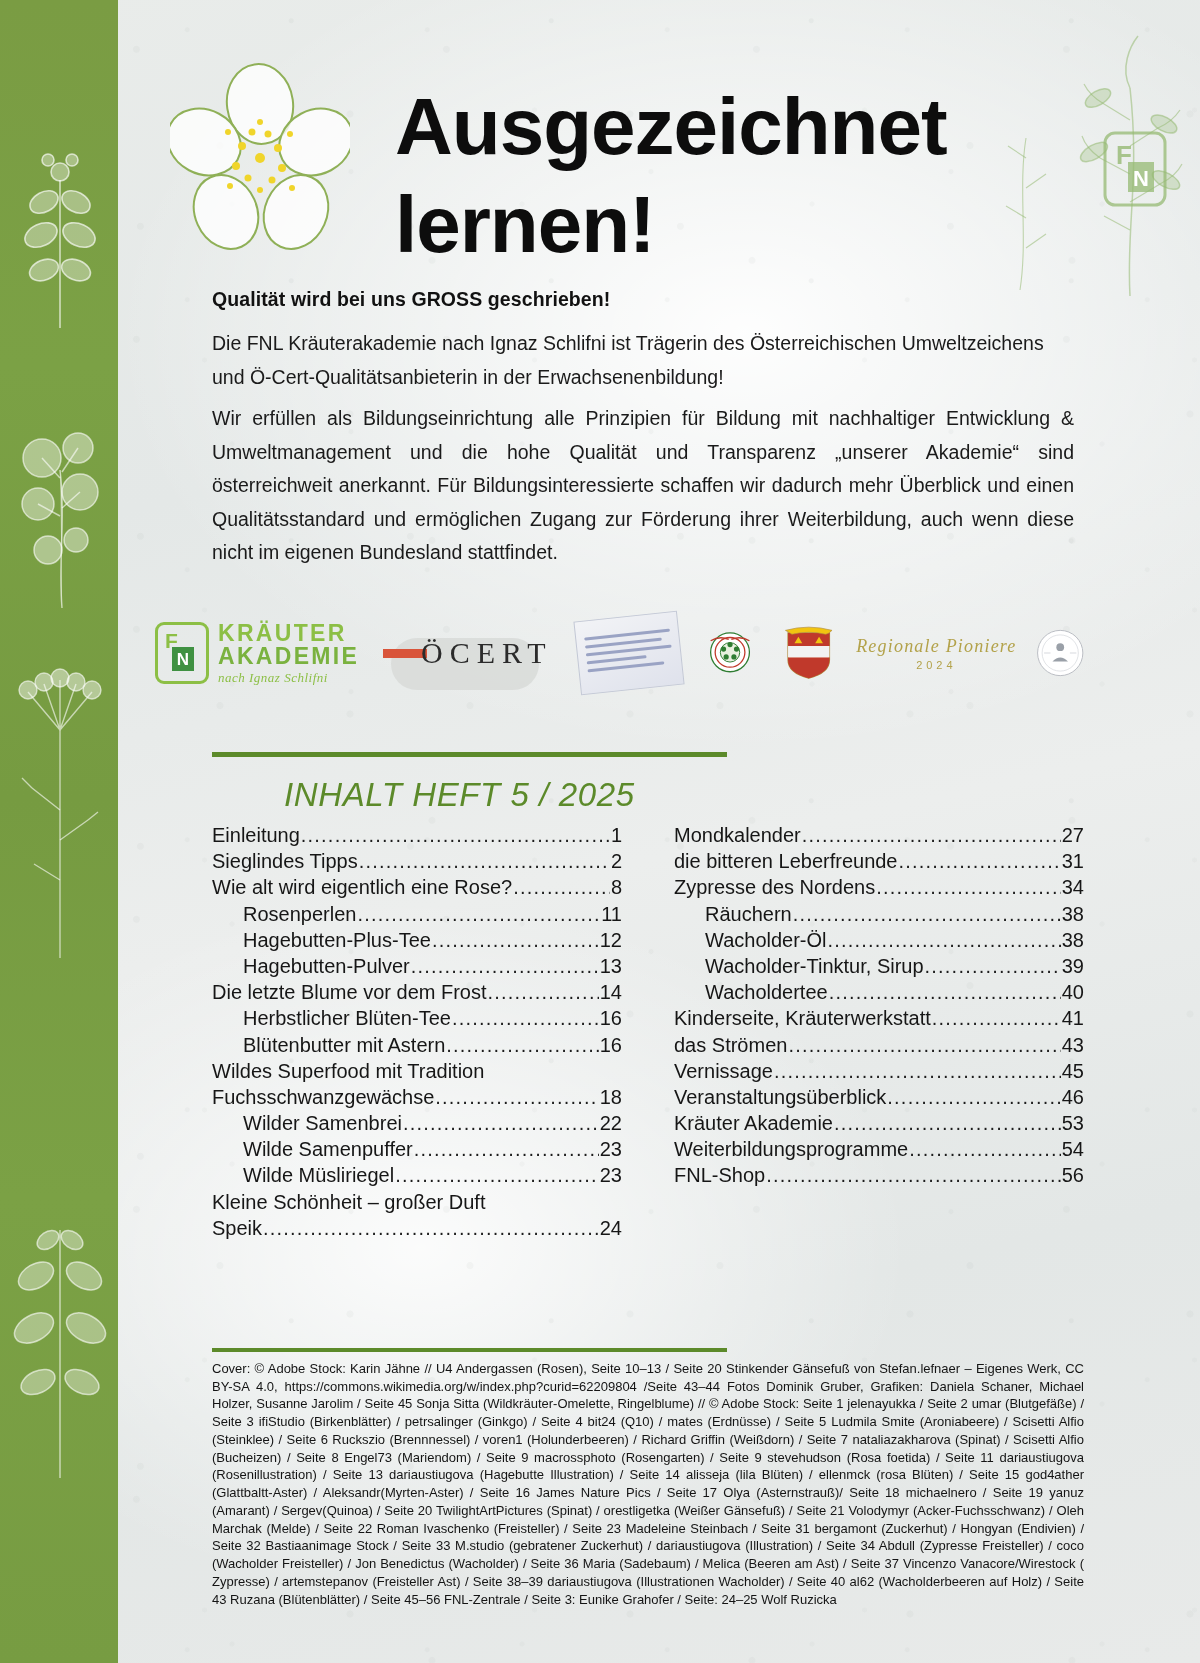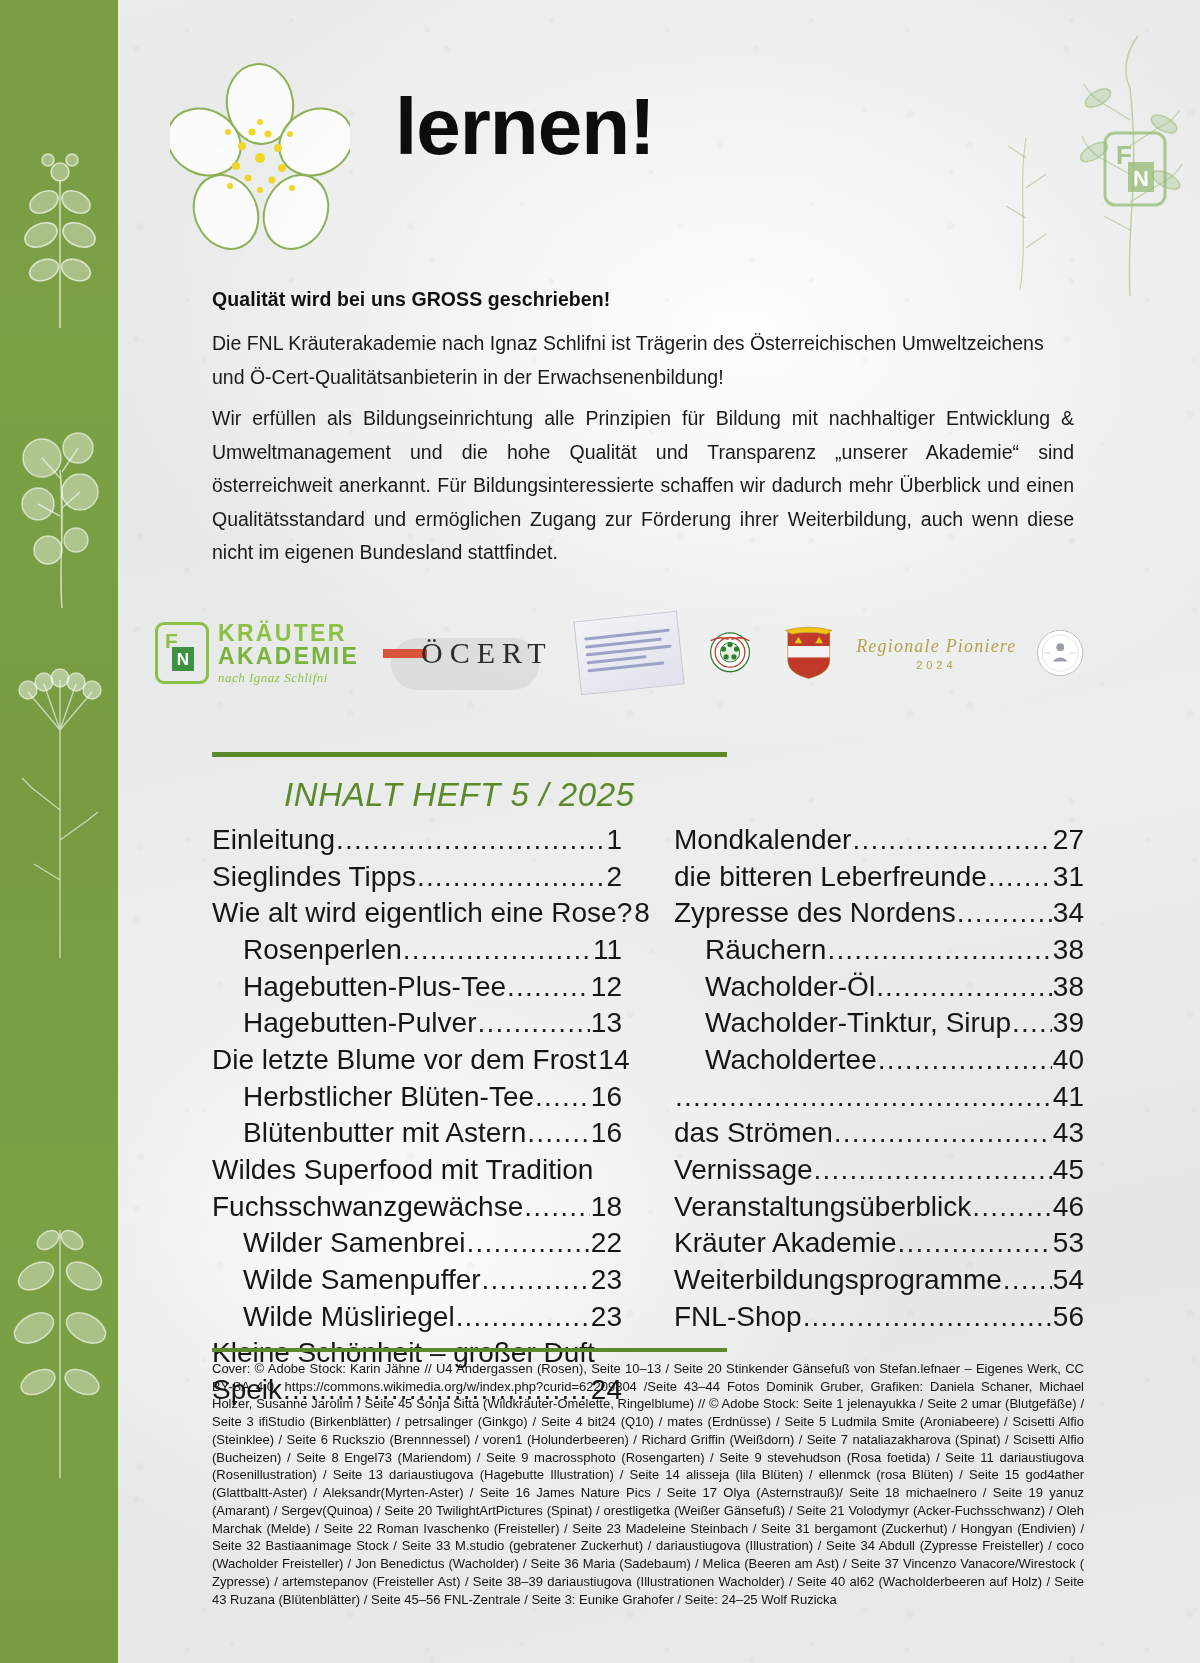--- a/index.html
+++ b/index.html
@@ -213,21 +213,21 @@
     position: absolute;
     left: 212px; top: 822px;
     width: 890px;
     display: flex;
     gap: 52px;
   }
   .toc-col { width: 410px; }
   .toc-row {
     display: flex;
     align-items: baseline;
-    font-size: 28px;
+    font-size: 20px;
     line-height: 1.31;
     color: #161616;
     white-space: nowrap;
     justify-content: space-between;
   }
   .toc-row .lbl { flex: 0 0 auto; }
   .toc-row .dots {
     flex: 1 1 auto;
     overflow: hidden;
     white-space: nowrap;
@@ -372,20 +372,21 @@
       <circle cx="58" cy="70" r="3"></circle>
         <circle cx="120" cy="72" r="3"></circle>
       <circle cx="60" cy="124" r="3"></circle>
         <circle cx="122" cy="126" r="3"></circle>
       <circle cx="90" cy="60" r="3"></circle>
         <circle cx="90" cy="128" r="3"></circle>
     </g>
   </svg>
 
   <div class="headline">
+    <div>Ausgezeichnet</div>
     <div>lernen!</div>
   </div>
 
   <div class="intro">
     <div class="lead">Qualität wird bei uns GROSS geschrieben!</div>
     <p>Die FNL Kräuterakademie nach Ignaz Schlifni ist Trägerin des Österreichischen Umweltzeichens und Ö-Cert-Qualitätsanbieterin in der Erwachsenenbildung!</p>
     <p class="just">Wir erfüllen als Bildungseinrichtung alle Prinzipien für Bildung mit nachhaltiger Entwicklung &amp; Umweltmanagement und die hohe Qualität und Transparenz „unserer Akademie“ sind österreichweit anerkannt. Für Bildungsinteressierte schaffen wir dadurch mehr Überblick und einen Qualitätsstandard und ermöglichen Zugang zur Förderung ihrer Weiterbildung, auch wenn diese nicht im eigenen Bundesland stattfindet.</p>
   </div>
 
   <div class="logos">
@@ -581,20 +582,21 @@
           <span class="lbl">Wacholder-Tinktur, Sirup</span>
           <span class="dots">........................................................................................................................</span>
           <span class="pg">39</span>
         </div>
         <div class="toc-row indent">
           <span class="lbl">Wacholdertee</span>
           <span class="dots">........................................................................................................................</span>
           <span class="pg">40</span>
         </div>
         <div class="toc-row">
+          <span class="lbl">Kinderseite, Kräuterwerkstatt</span>
           <span class="dots">........................................................................................................................</span>
           <span class="pg">41</span>
         </div>
         <div class="toc-row">
           <span class="lbl">das Strömen</span>
           <span class="dots">........................................................................................................................</span>
           <span class="pg">43</span>
         </div>
         <div class="toc-row">
           <span class="lbl">Vernissage</span>

